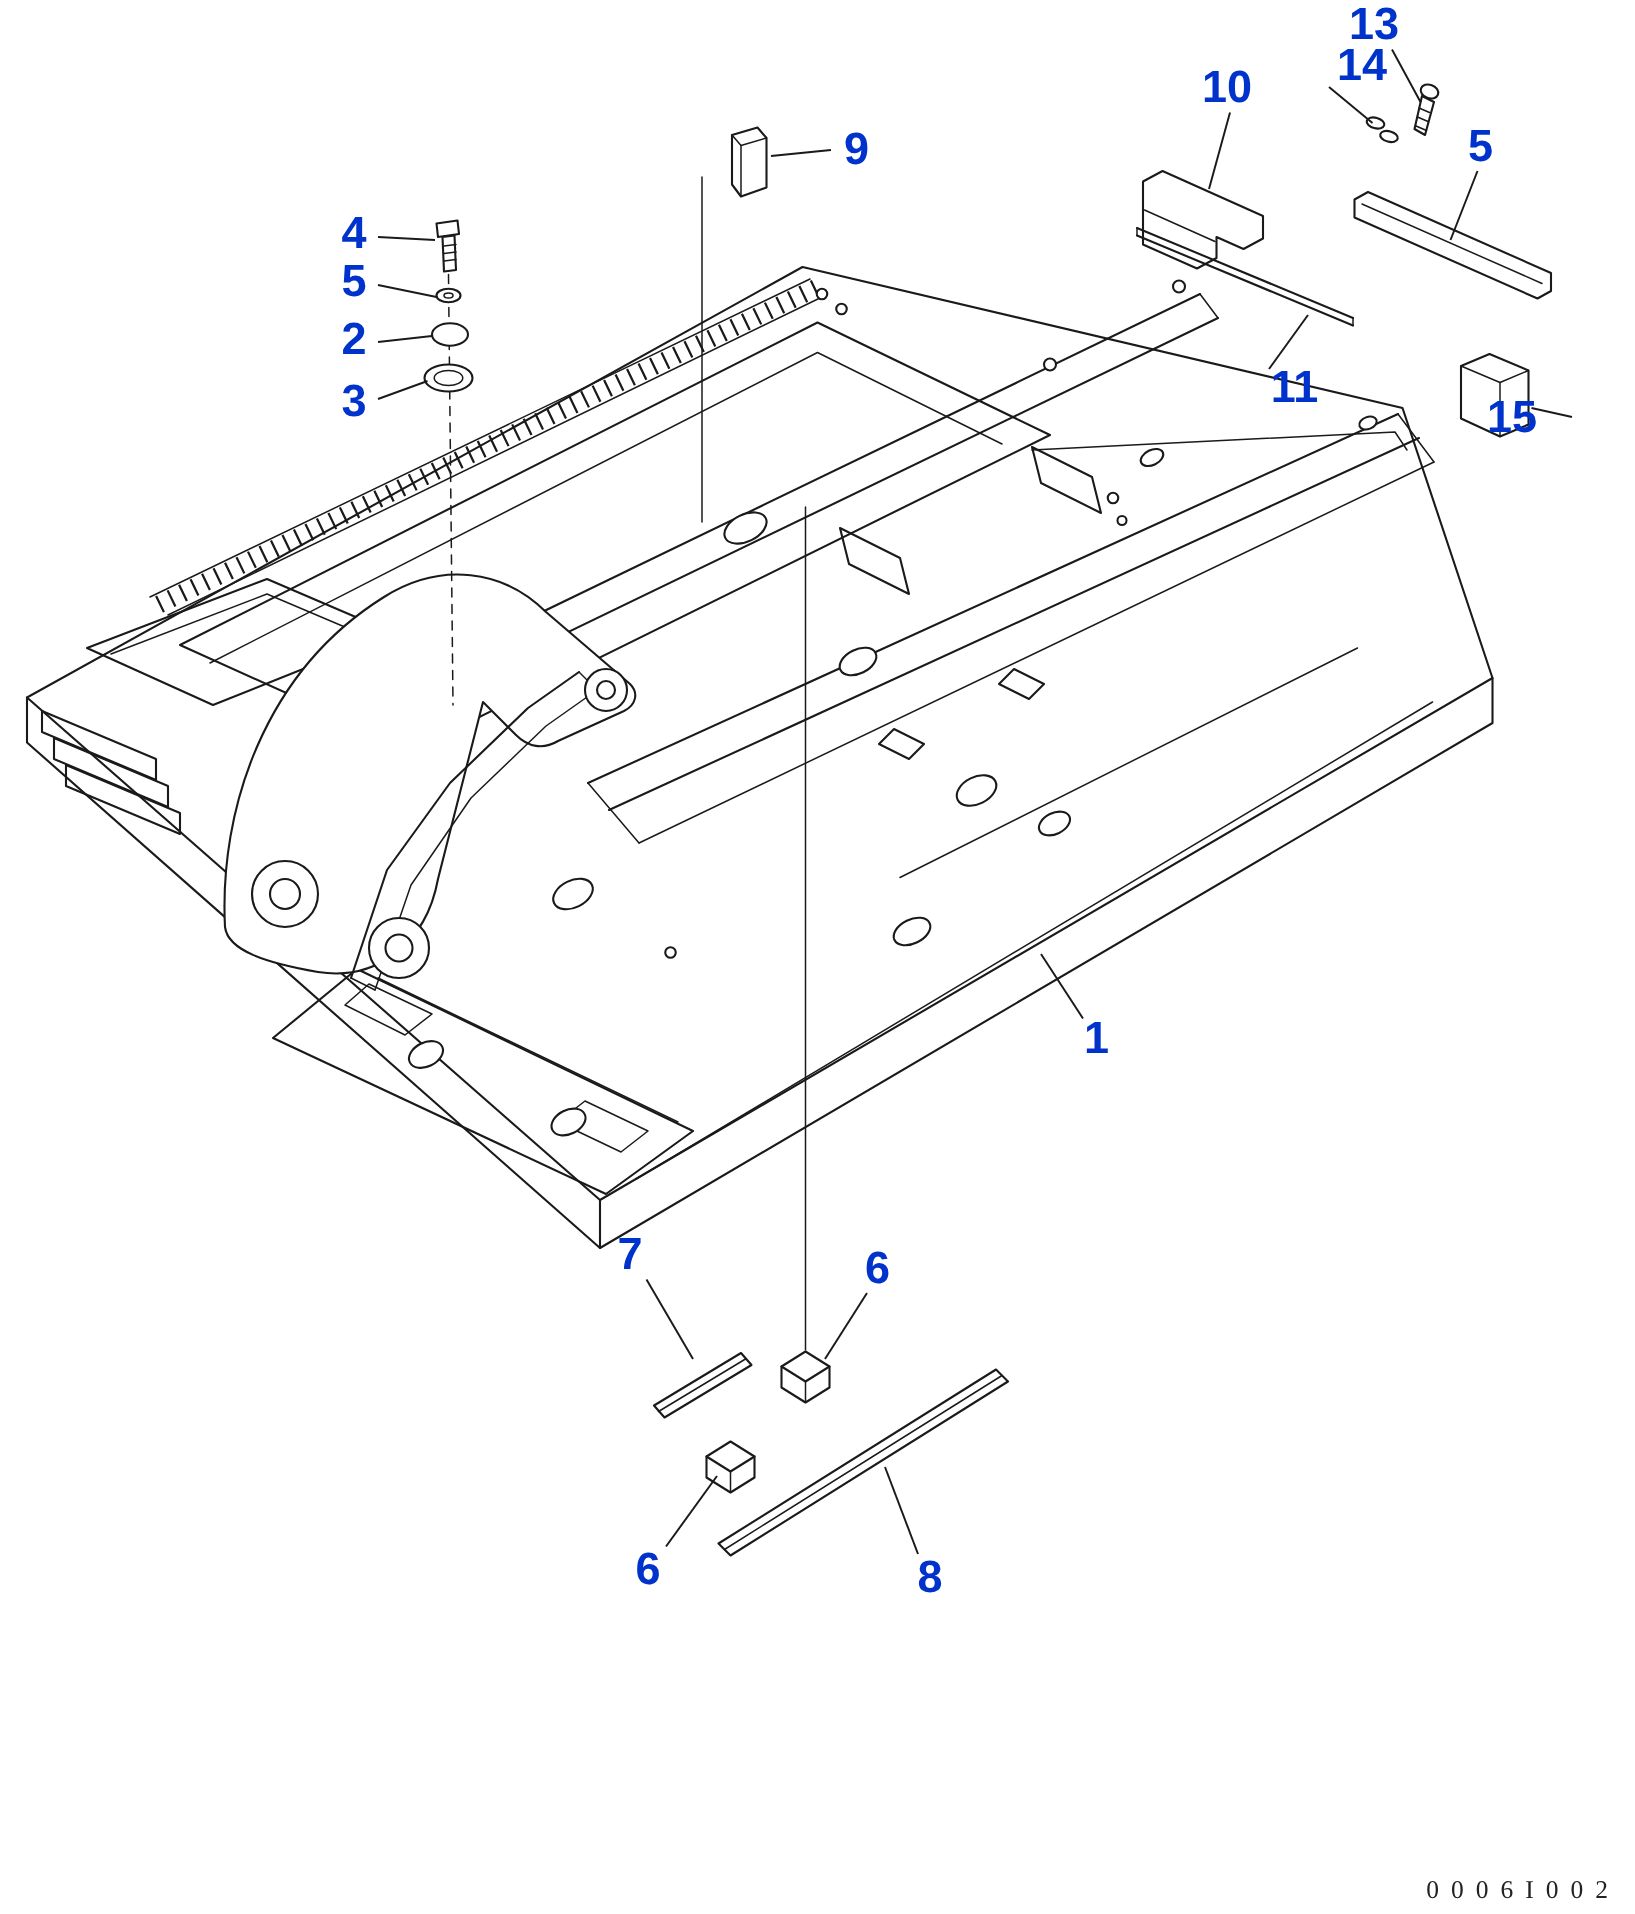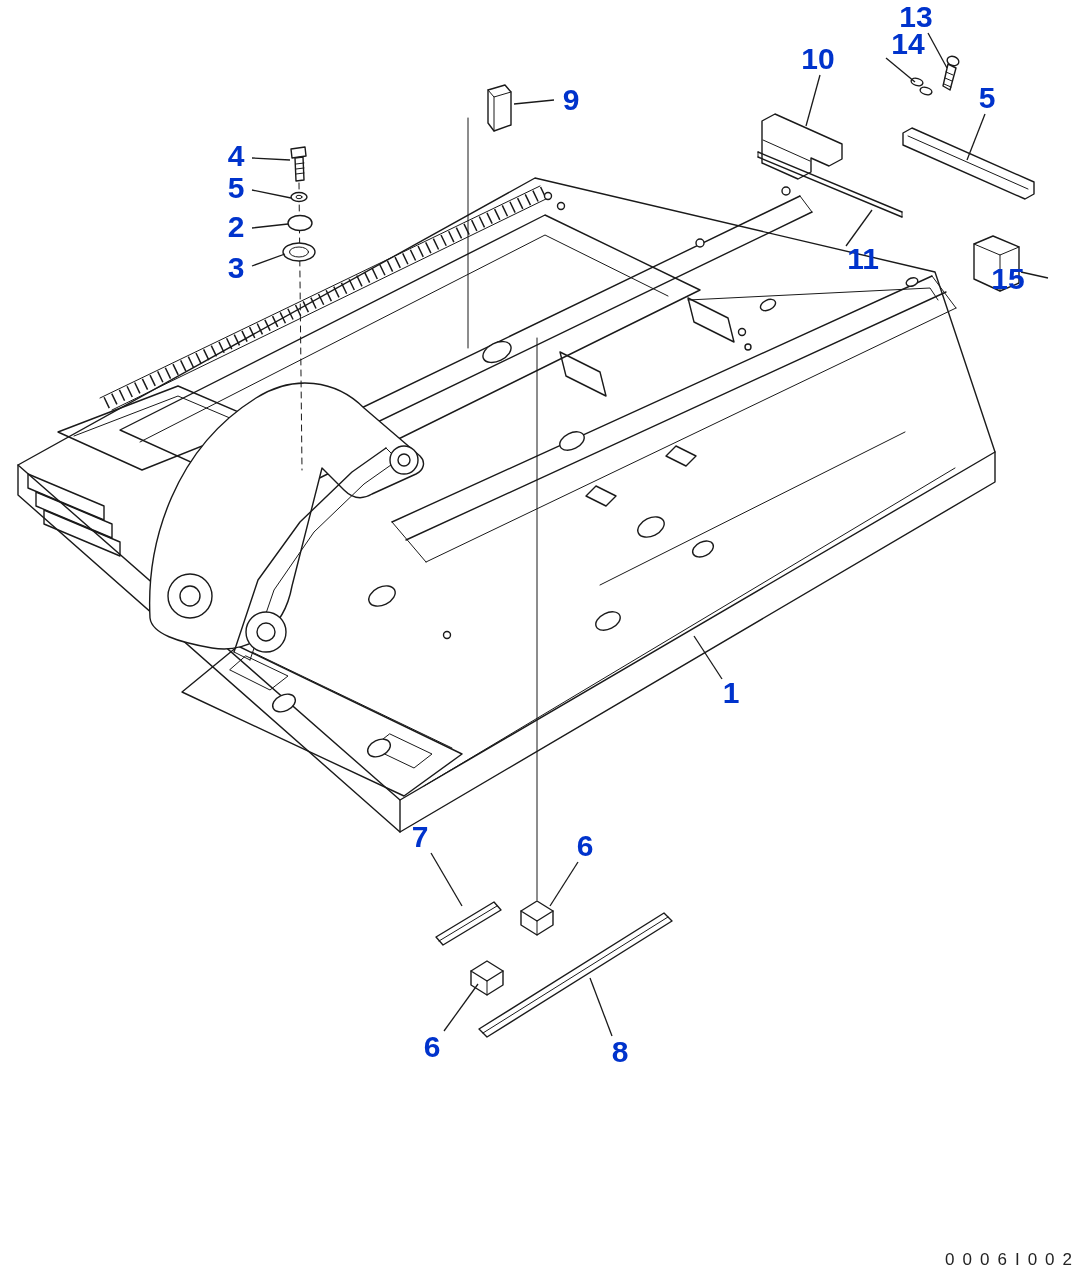--- a/index.html
+++ b/index.html
@@ -14,21 +14,21 @@
   .fw{fill:#ffffff;stroke:#1a1a1a;stroke-width:1.4;stroke-linejoin:round;}
   .callout-layer{position:absolute;inset:0;pointer-events:none;}
   .callout{
     position:absolute;transform:translate(-50%,-50%);
     color:var(--callout-color,#0033cc);
     font-weight:bold;font-size:30px;line-height:1;
     font-family:"Liberation Sans", sans-serif;
   }
   .doc-code{
     position:absolute;right:10px;bottom:6px;
-    font-family:Liberation Sans, sans-serif;
+    font-family:Liberation Serif, serif;
     font-size:17px;color:#222;letter-spacing:8px;margin-top:14px;
   }
 </style>
 </head>
 <body>
 
 <div class="stage">
 
   <svg width="1090" height="1276" viewBox="0 0 1090 1276">
 

